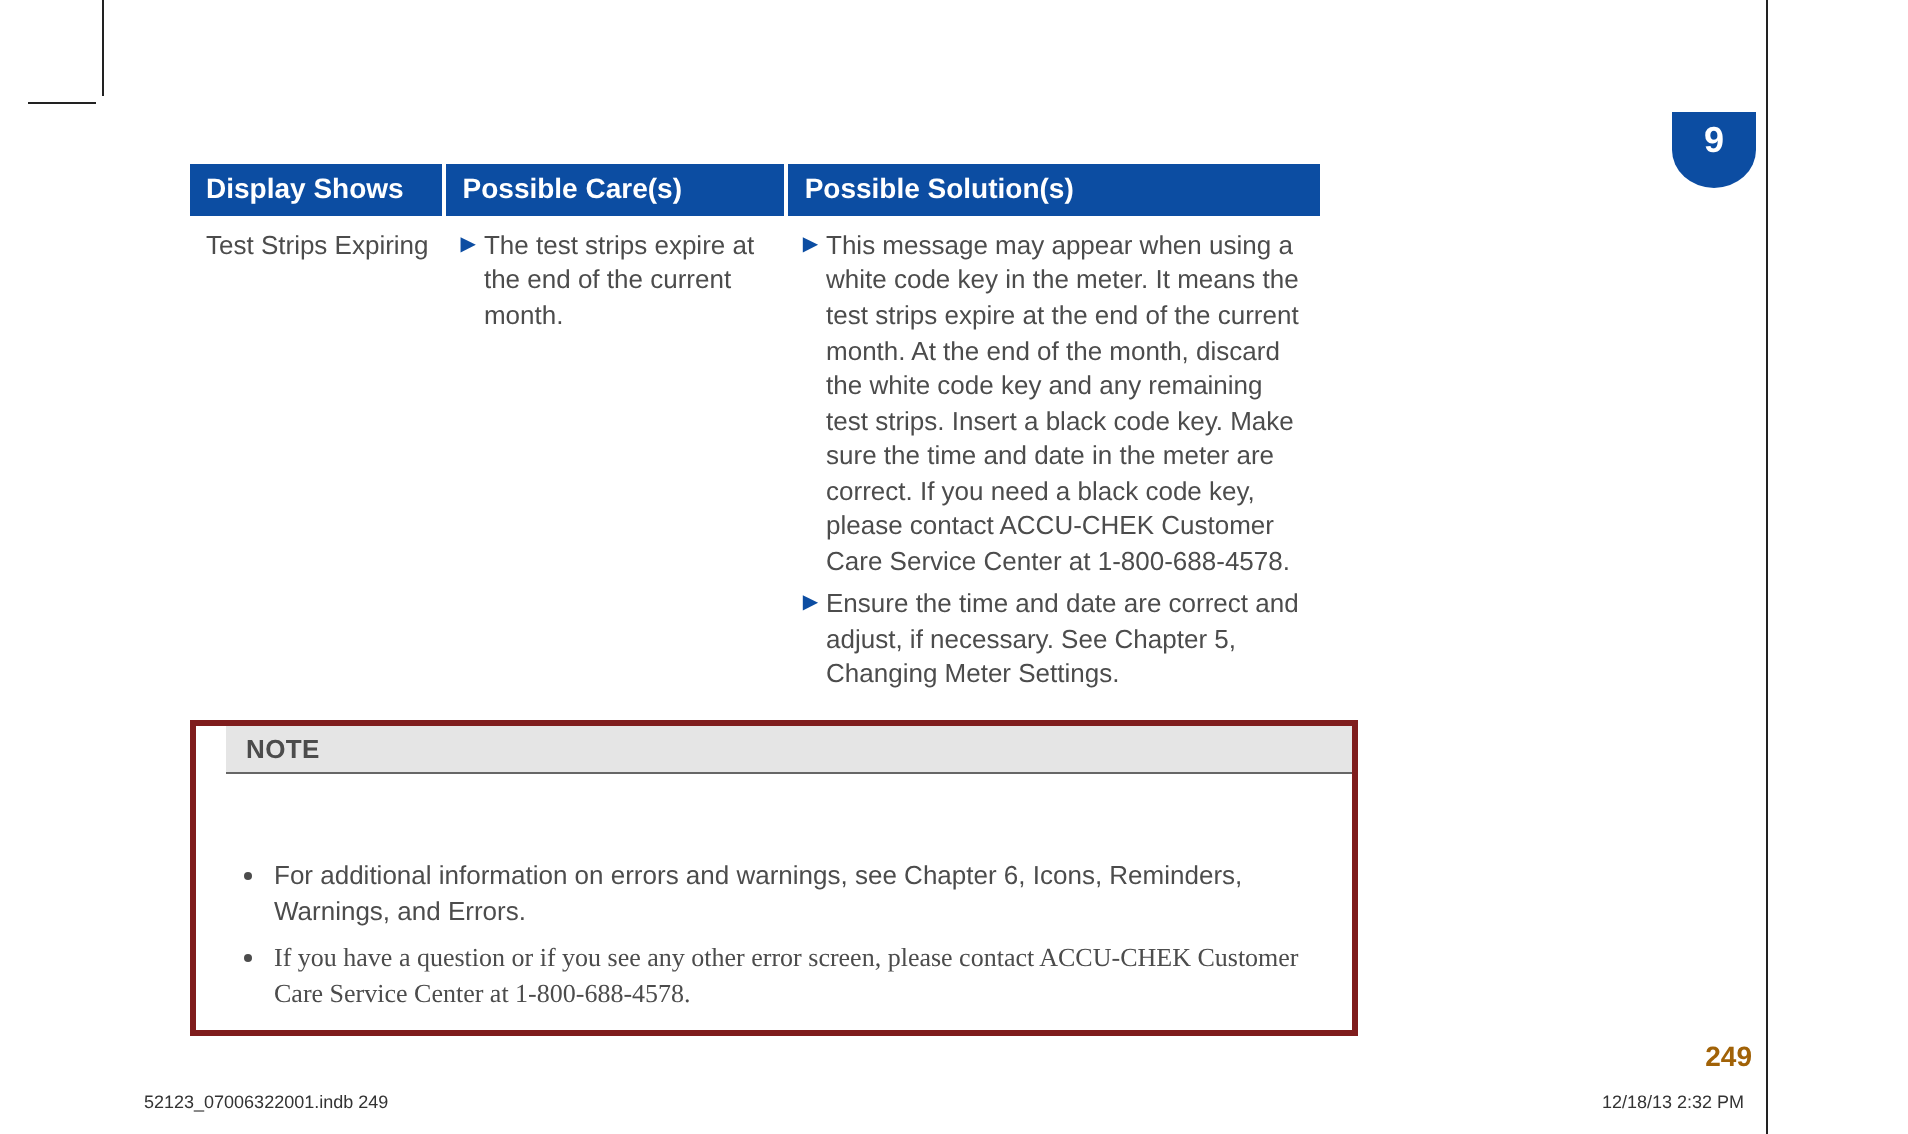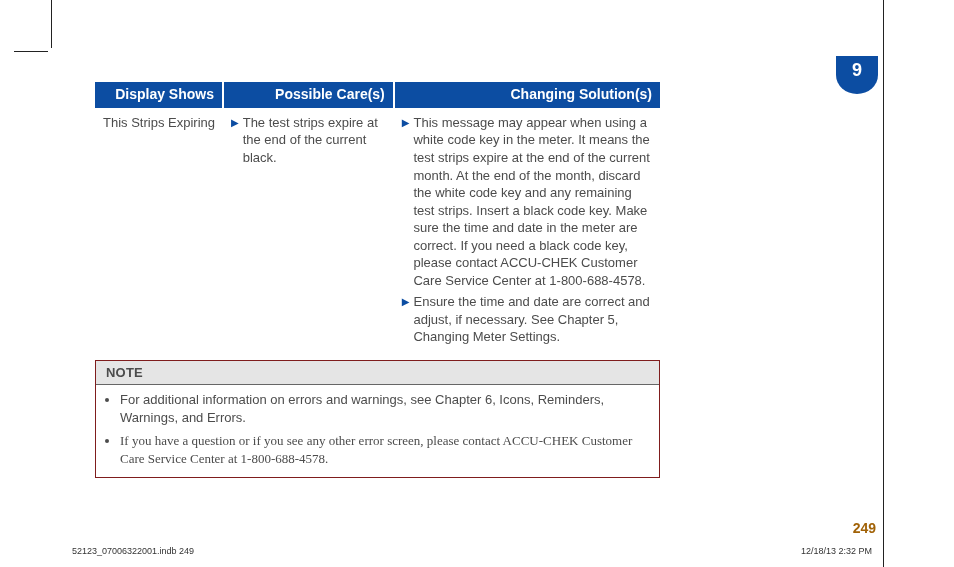--- a/index.html
+++ b/index.html
@@ -55,21 +55,21 @@
 
   table.main {
     border-collapse: collapse;
     width: 565px;
     font-size: 13px;
     line-height: 1.35;
   }
   table.main th {
     background: #0c4da2;
     color: #fff;
-    text-align: right;
+    text-align: left;
     font-weight: bold;
     padding: 3px 8px 4px 8px;
     border-right: 2px solid #fff;
     font-size: 14px;
   }
   table.main th:last-child { border-right: none; }
   table.main td {
     vertical-align: top;
     padding: 6px 8px 6px 8px;
     color: #4c4c4c;
@@ -84,33 +84,34 @@
     color: #0c4da2;
     font-size: 10px;
     margin-right: 4px;
     margin-top: 2px;
     flex: none;
   }
 
   
   .note-box {
     width: 563px;
-    border: 1px solid #7f1d1d;
+    border: 3px solid #7f1d1d;
     margin-top: 8px;
     font-size: 13px;
     color: #4c4c4c;
+    padding-left: 15px;
   }
   .note-head {
     background: #e5e5e5;
     font-weight: bold;
     padding: 4px 10px;
     border-bottom: 1px solid #666;
     letter-spacing: 0.2px;
   }
-  .note-body { padding: 6px 10px 10px 10px; }
+  .note-body { padding: 6px 10px 10px 10px; margin-top: 36px; }
   .note-body ul { margin: 0; padding: 0 0 0 14px; }
   .note-body li { margin-bottom: 6px; line-height: 1.35; }
   .note-body li:last-child { margin-bottom: 0; font-family: Liberation Serif, serif; }
 
   
   .pgnum {
     position: absolute;
     right: 78px;
     top: 520px;
     font-weight: bold;
@@ -142,30 +143,30 @@
 <div class="slug-right"></div>
 
 <div class="tab">9</div>
 
 <div class="page">
   <table class="main">
     <thead>
       <tr>
         <th>Display Shows</th>
         <th>Possible Care(s)</th>
-        <th>Changing Solution(s)</th>
+        <th>Possible Solution(s)</th>
       </tr>
     </thead>
     <tbody>
       <tr>
-        <td class="display-col">This Strips Expiring</td>
+        <td class="display-col">Test Strips Expiring</td>
         <td class="cause-col">
           <div class="bullet-item">
             <span class="arrow">▶</span>
-            <span>The test strips expire at the end of the current black.</span>
+            <span>The test strips expire at the end of the current month.</span>
           </div>
         </td>
         <td class="sol-col">
           <div class="bullet-item">
             <span class="arrow">▶</span>
             <span>This message may appear when using a white code key in the meter. It means the test strips expire at the end of the current month. At the end of the month, discard the white code key and any remaining test strips. Insert a black code key. Make sure the time and date in the meter are correct. If you need a black code key, please contact ACCU-CHEK Customer Care Service Center at 1-800-688-4578.</span>
           </div>
           <div class="bullet-item">
             <span class="arrow">▶</span>
             <span>Ensure the time and date are correct and adjust, if necessary. See Chapter 5, Changing Meter Settings.</span>

